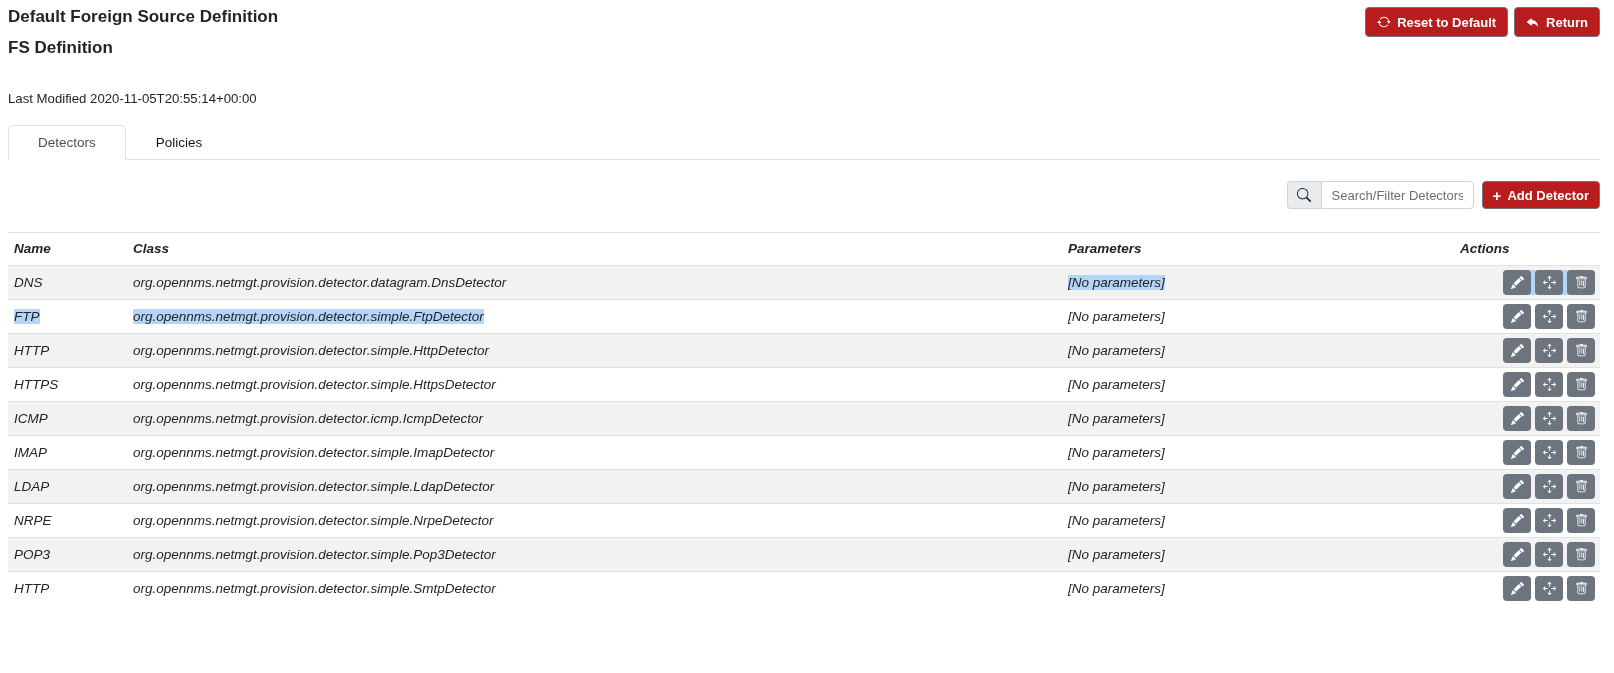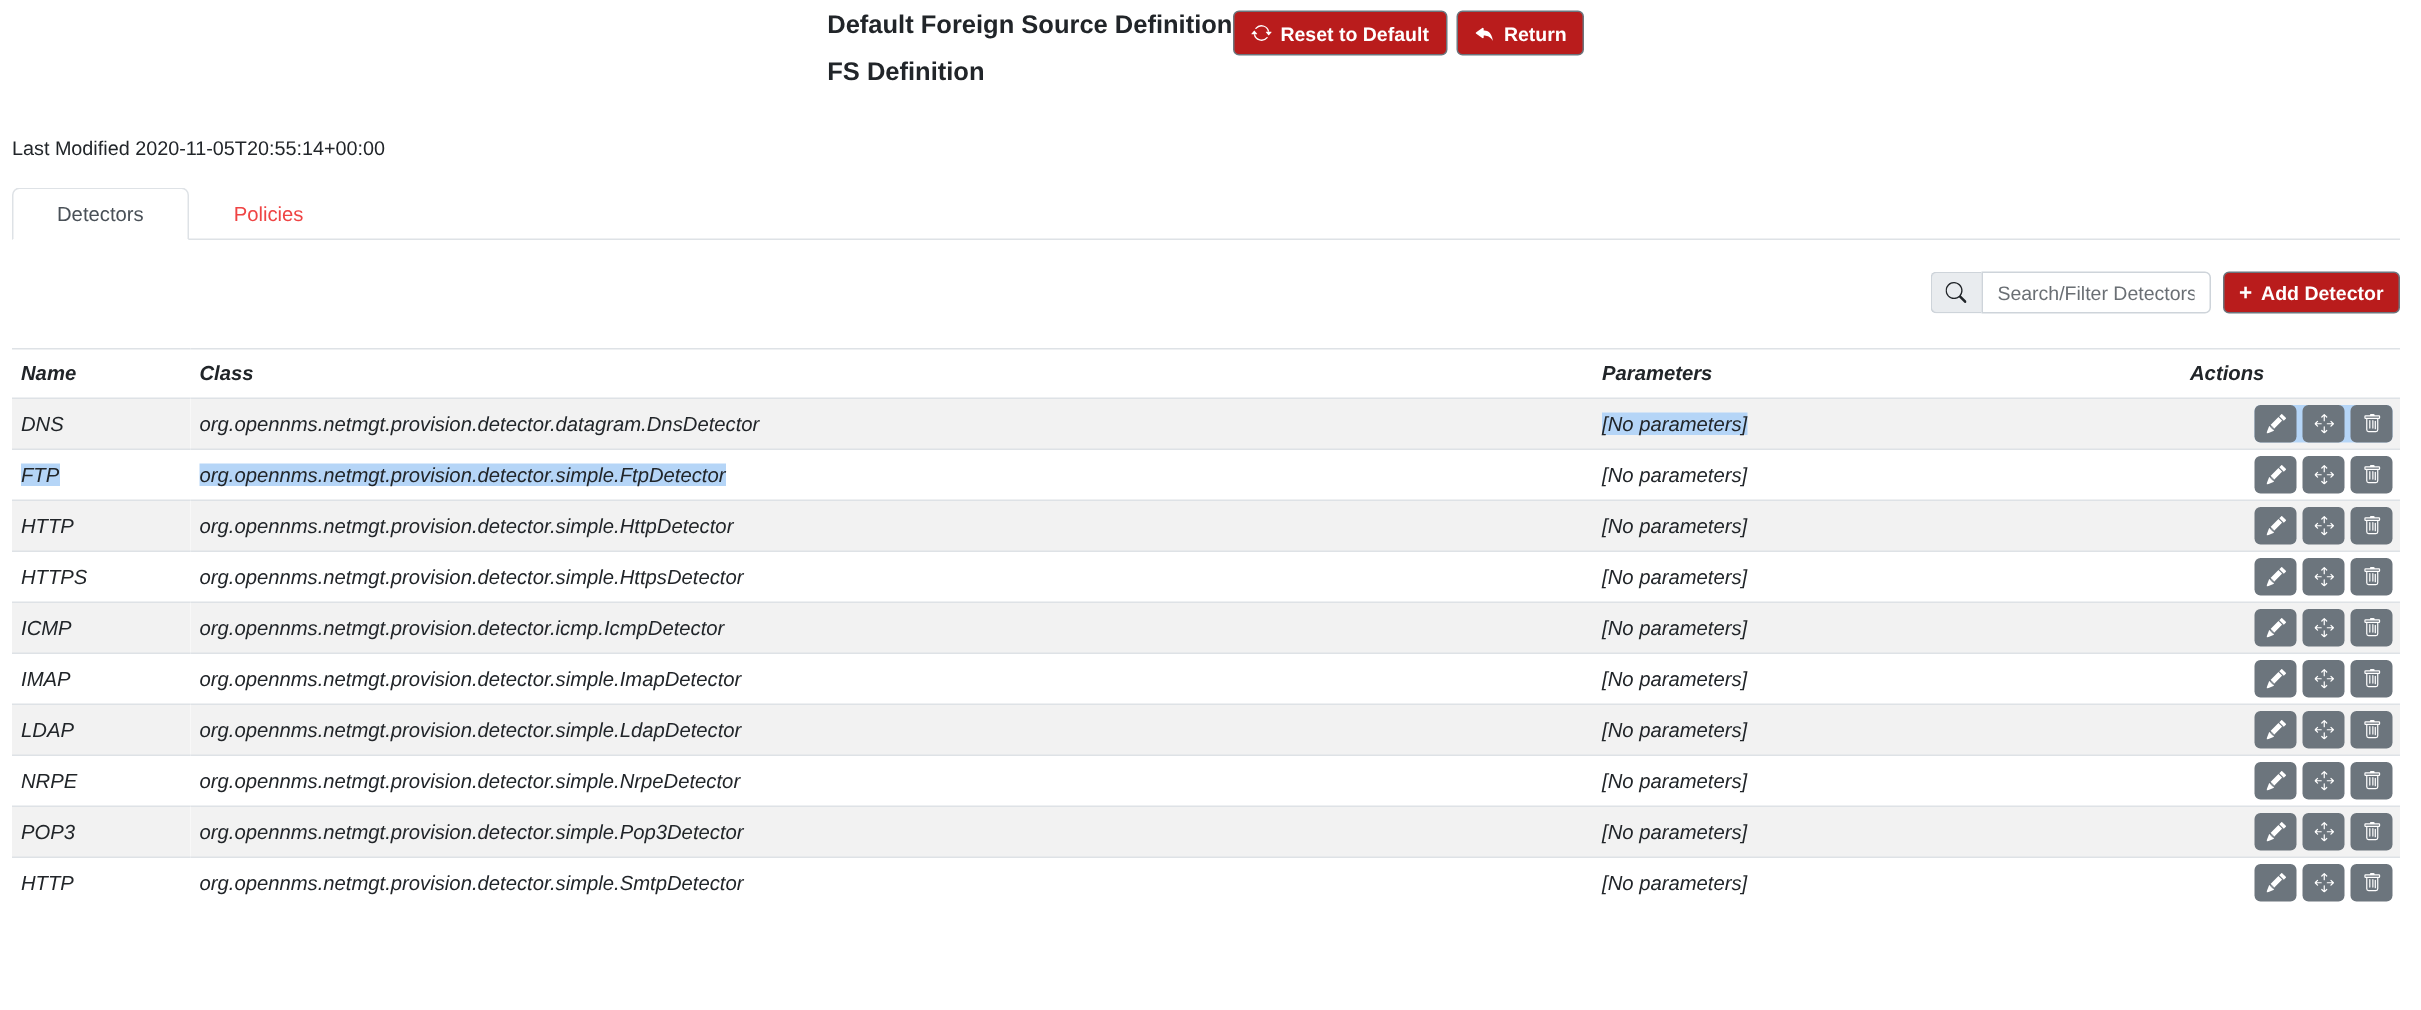--- a/index.html
+++ b/index.html
@@ -6,21 +6,21 @@
   html,body { margin:0; padding:0; }
   body {
     width:1614px; height:673px; overflow:hidden;
     background:#fff; color:#212529;
     font-family:"Liberation Sans","DejaVu Sans",sans-serif;
     font-size:13.5px;
   }
   .container { padding:6px 14px 0 8px; }
 
   
-  .page-header { display:flex; justify-content:center; align-items:flex-start; }
+  .page-header { display:flex; justify-content:space-between; align-items:flex-start; }
   .page-title { font-size:17px; font-weight:bold; margin:0 0 9px 0; line-height:22px; }
   .page-subtitle { font-size:17px; font-weight:bold; margin:0; line-height:22px; }
   .header-buttons { display:flex; gap:6px; padding-top:1px; }
   .btn-dark {
     background:#b91c1c; color:#fff; border:1px solid #6c757d; border-radius:4px;
     font:inherit; font-size:13px; font-weight:bold; padding:5px 11px; height:30px;
     display:inline-flex; align-items:center; gap:6px; cursor:pointer; white-space:nowrap;
   }
   .btn-dark svg { flex:0 0 auto; }
 
@@ -34,21 +34,21 @@
     padding:0 12px; font:inherit; font-size:13px; color:#212529; background:#fff;
   }
 
   
   .nav-tabs { display:flex; border-bottom:1px solid #dee2e6; margin-top:19px; }
   .nav-tab {
     padding:9px 29px; font-size:13.5px; margin-bottom:-1px; cursor:pointer;
     border:1px solid transparent; border-radius:5px 5px 0 0; background:transparent;
   }
   .nav-tab.active { background:#fff; border-color:#dee2e6 #dee2e6 #fff #dee2e6; color:#495057; }
-  .nav-tab.inactive { color:#ef4444; }
+  .nav-tab.inactive { color:#0f172a; }
 
   
   .toolbar { display:flex; justify-content:flex-end; align-items:center; gap:8px; margin-top:21px; }
   .input-group { display:flex; height:28px; }
   .input-group-prepend {
     width:34px; background:#e9ecef; border:1px solid #ced4da; border-right:none;
     border-radius:4px 0 0 4px; display:flex; align-items:center; justify-content:center; color:#212529;
   }
   .search-input {
     width:153px; border:1px solid #ced4da; border-radius:0 4px 4px 0;

